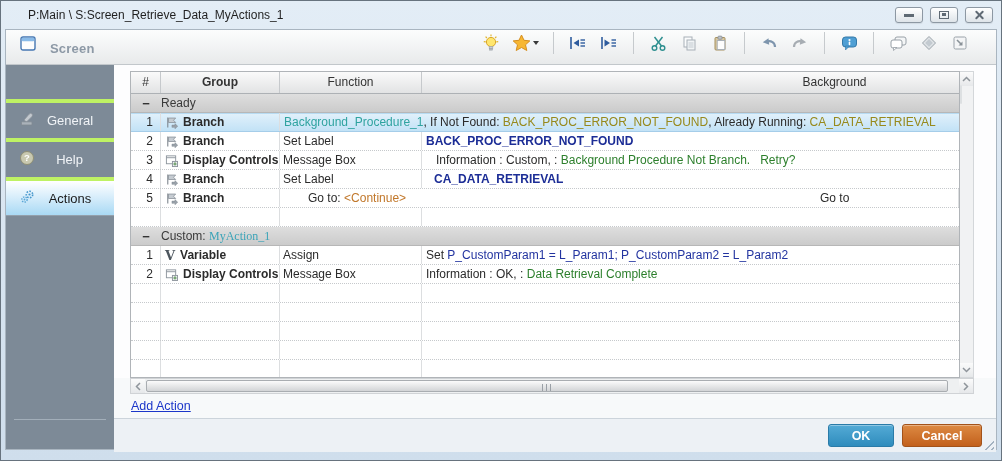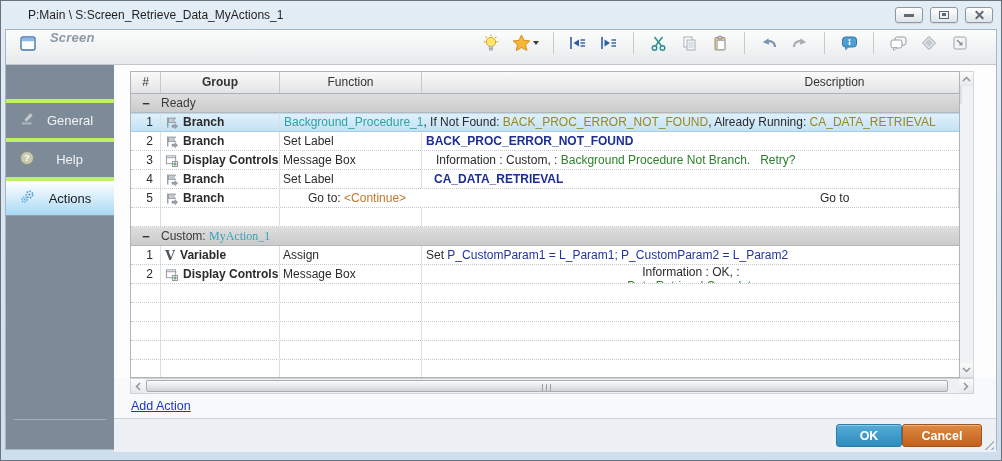--- a/index.html
+++ b/index.html
@@ -23,23 +23,23 @@
   .glyph-close::before,.glyph-close::after { content:""; position:absolute; left:-1px; top:3.5px;
     width:11px; height:2px; background:#5f6a74; border-radius:1px; }
   .glyph-close::before { transform:rotate(45deg); }
   .glyph-close::after  { transform:rotate(-45deg); }
 
   
   .client { margin:0 4px; height:421px; border:1px solid #a9b5c0; background:#fff;
     display:flex; flex-direction:column; }
 
   
-  .toolbar { flex:0 0 32px; display:flex; align-items:flex-start;
+  .toolbar { flex:0 0 32px; display:flex; align-items:flex-end;
     background:linear-gradient(#fcfdfd,#e8eaeb); border-bottom:1px solid #c2c7cb;
-    padding:0 24px 8px 10px;font-style:italic; }
+    padding:0 24px 8px 10px; }
   .app-label { margin-left:10px; font-size:13px; font-weight:bold; color:#8d99a6; letter-spacing:.2px; }
   .tb-icons { margin-left:auto; display:flex; align-items:center; gap:7px; }
   .tbtn { width:24px; height:26px; display:flex; align-items:center; justify-content:center; cursor:default; }
   .tb-sep { width:1px; height:22px; background:#c6cacd; margin:0 5px; }
   .star-btn { width:auto; padding:0 2px; display:flex; align-items:center; gap:2px; }
   .caret-down { width:0; height:0; border-left:3.5px solid transparent;
     border-right:3.5px solid transparent; border-top:4px solid #3a3a3a; }
 
   
   .main { flex:1; display:flex; min-height:0; }
@@ -107,21 +107,21 @@
     border:1px solid #a9adb1; border-radius:2px; position:relative; }
   .hs-thumb::after { content:""; position:absolute; left:50%; top:2.5px; width:11px; height:7px;
     margin-left:-5px; background:repeating-linear-gradient(90deg,#9aa0a6 0 1px,transparent 1px 4px); }
   .hs-gap { width:10px; height:14px; }
 
   
   .add-row { flex:0 0 24px; display:flex; align-items:center; padding-left:17px; background:#f7f9fa; }
   .add-link { font-size:12.5px; color:#1b36c9; text-decoration:underline; cursor:pointer; }
 
   .dlg-footer { flex:0 0 34px; border-top:1px solid #ccd4db; background:#edf1f5;
-    display:flex; align-items:center; justify-content:flex-end; 
+    display:flex; align-items:center; justify-content:flex-end; gap:8px;
     padding-right:14px; position:relative; }
   .btn { height:23px; border-radius:3px; color:#fff; font-weight:bold; font-size:12.5px;
     display:flex; align-items:center; justify-content:center;
     box-shadow:inset 0 1px 0 rgba(255,255,255,.35); cursor:default; }
   .btn-ok { width:66px; background:linear-gradient(#54abd6,#2f8cbd); border:1px solid #2a7ba8; }
   .btn-cancel { width:80px; background:linear-gradient(#dd8a43,#c2601c); border:1px solid #a2521a; }
   .resize-grip { position:absolute; right:2px; bottom:2px; width:12px; height:12px;
     background:repeating-linear-gradient(135deg,transparent 0 2.5px,#a3b2c0 2.5px 4px);
     clip-path:polygon(100% 0,100% 100%,0 100%); }
 </style>
@@ -319,21 +319,21 @@
       </div>
 
       <div class="content">
 
         <div class="grid-zone">
           <div class="grid">
             <div class="grid-header">
               <span class="gh-cell c0">#</span>
               <span class="gh-cell c1">Group</span>
               <span class="gh-cell c2">Function</span>
-              <span class="gh-cell c3">Description</span>
+              <span class="gh-cell c3">Background</span>
             </div>
             <div class="grid-body" id="grid-body">
                 <div class="grid-row grouprow">
                   <span class="minus">−</span>
                   <span class="group-label"><span>Ready</span></span>
                 </div>
                 <div class="grid-row selected">
                   <div class="gr-cell c0">
                     <span>1</span>
                   </div>
@@ -448,21 +448,21 @@
     <rect x="1.5" y="2" width="10" height="8.5" fill="#ffffff" stroke="#8d959d"></rect>
     <line x1="1.5" y1="4" x2="11.5" y2="4" stroke="#8d959d"></line>
     <rect x="8" y="8" width="5.5" height="5.5" fill="#eef0f2" stroke="#8d959d"></rect>
     <path d="M10.75 9 v3.5 M9 10.75 h3.5" stroke="#55904f" stroke-width="1.1" fill="none"></path>
   </svg>
                     <span>Display Controls</span>
                   </div>
                   <div class="gr-cell c2">
                     <span>Message Box</span>
                   </div>
-                  <div class="gr-cell c3" style="padding-left: 4px; flex-direction: column;"><span class="seg-dark">Information : OK, : </span><span class="seg-green">Data Retrieval Complete</span></div>
+                  <div class="gr-cell c3" style="padding-left: 4px;"><span class="seg-dark">Information : OK, : </span><span class="seg-green">Data Retrieval Complete</span></div>
                 </div>
                 <div class="grid-row">
                   <div class="gr-cell c0"></div>
                   <div class="gr-cell c1"></div>
                   <div class="gr-cell c2"></div>
                   <div class="gr-cell c3"></div>
                 </div>
                 <div class="grid-row">
                   <div class="gr-cell c0"></div>
                   <div class="gr-cell c1"></div>

